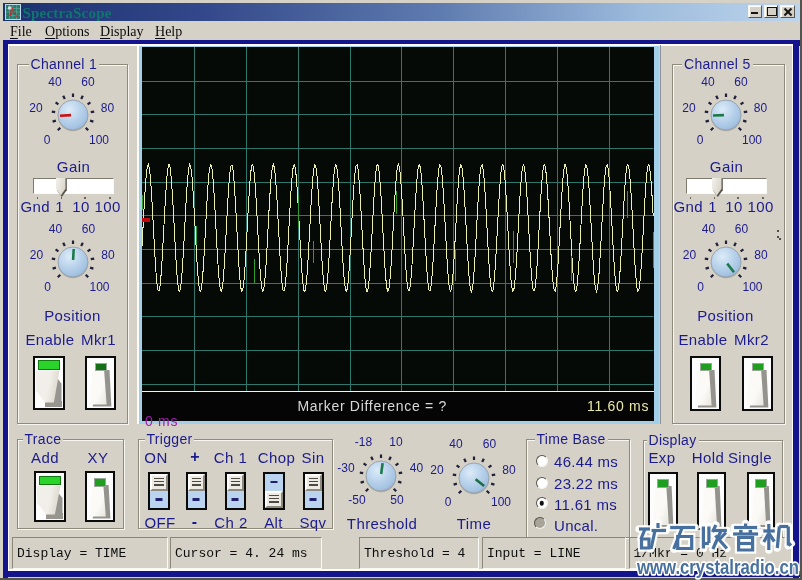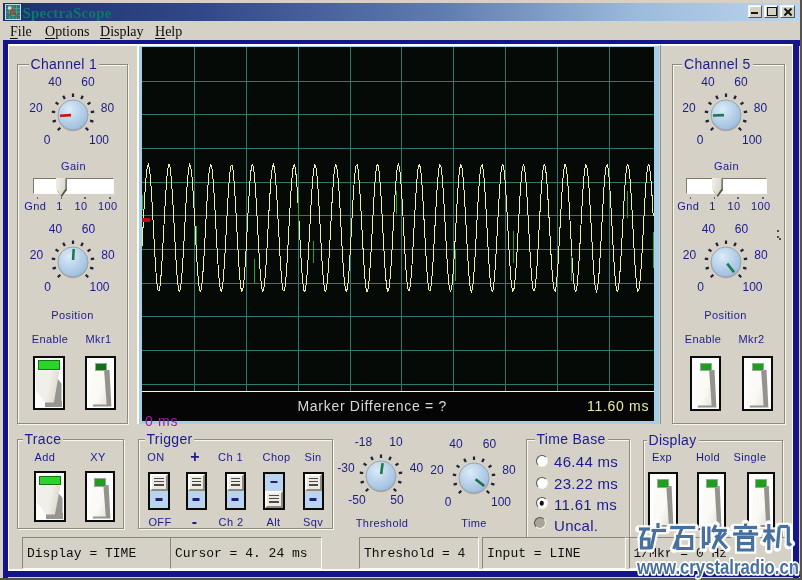--- a/index.html
+++ b/index.html
@@ -10,21 +10,21 @@
 .wbtn{position:absolute;top:4.5px;width:14.5px;height:13px;background:#d5d1c6;border:1px solid;border-color:#f4f2ec #5a574f #5a574f #f4f2ec;box-shadow:inset 1px 1px 0 #fff}
 .g-min{position:absolute;left:2.8px;bottom:2.2px;width:7px;height:2.4px;background:#141414}
 .g-max{position:absolute;left:2.5px;top:1.8px;width:9.5px;height:8.8px;border:1.6px solid #141414}
 .g-x1,.g-x2{position:absolute;left:1.8px;top:5.2px;width:10px;height:2.2px;background:#141414}
 .g-x1{transform:rotate(45deg)}.g-x2{transform:rotate(-45deg)}
 .menu{position:absolute;top:23.5px;font-family:"Liberation Serif",serif;font-size:14px;color:#0a0a0a}
 .menu u{text-underline-offset:2px}
 .gbox{position:absolute;border:1px solid #8e8a7c;box-shadow:1px 1px 0 #f8f6f0,inset 1px 1px 0 #f8f6f0}
 .gtitle{position:absolute;background:#d5d1c6;padding:0 2px;font-size:14px;color:#1b1b8e;letter-spacing:0.3px;white-space:nowrap}
 .klbl{position:absolute;transform:translate(-50%,-50%);font-size:12px;color:#1b1b8e;white-space:nowrap}
-.plbl,.clbl{position:absolute;transform:translate(-50%,-50%);font-size:11px;color:#1b1b8e;letter-spacing:0.4px;white-space:nowrap}
+.plbl,.clbl{position:absolute;transform:translate(-50%,-50%);font-size:15px;color:#1b1b8e;letter-spacing:0.4px;white-space:nowrap}
 .clblb{position:absolute;transform:translate(-50%,-50%);font-size:16px;font-weight:bold;color:#1b1b8e;white-space:nowrap}
 .rlbl{position:absolute;transform:translate(0,-50%);font-size:15px;color:#1b1b8e;letter-spacing:0.3px;white-space:nowrap}
 .slider{position:absolute;width:81px;height:15.5px;background:#fff;border:1px solid;border-color:#7e7a6e #fbfaf6 #fbfaf6 #7e7a6e}
 .thumb{position:absolute;width:9.5px;height:17.5px;background:linear-gradient(105deg,#f2f0ea,#d4d0c4);clip-path:polygon(0 0,100% 0,100% 62%,50% 100%,0 62%)}
 .thumb-b{position:absolute;width:10px;height:18px;background:#56534b;clip-path:polygon(0 0,100% 0,100% 62%,50% 100%,0 62%)}
 .sbart{font-size:14px;letter-spacing:0.7px}
 .scell{position:absolute;top:537px;height:32.4px;background:#d5d1c6;border:1px solid;border-color:#8a8678 #fbf9f4 #fbf9f4 #8a8678;font-family:"Liberation Mono",monospace;font-size:13px;color:#0d0d0d;padding:8px 0 0 4px;white-space:nowrap}
 .bsw{position:absolute;border:2px solid #0a0a0a;background:#fdfdfd}
 .bsw-on-ind{position:absolute;left:2.5px;right:2.5px;top:2.5px;height:9.5px;border:1px solid #0e7a0e}
 .on-shadowR{position:absolute;right:1px;top:14px;bottom:1px;width:9px;background:#96958f;clip-path:polygon(0 0,100% 35%,100% 100%,0 100%)}
@@ -460,21 +460,21 @@
     <div class="bsw-off-ind" style="background:#1f9e1f"></div>
   </div>
 <div class="bsw" style="left:747px;top:472px;width:28px;height:58px">
     <div class="off-shadow"></div>
     <div class="off-handle"></div>
     <div class="bsw-off-ind" style="background:#1f9e1f"></div>
   </div>
 <div class="abs" style="left:777px;top:229.5px;width:2.2px;height:2.2px;background:#222;border-radius:50%"></div>
 <div class="abs" style="left:776.5px;top:236px;width:2px;height:2px;background:#222;border-radius:50%"></div>
 <div class="abs" style="left:778.5px;top:238px;width:2px;height:2px;background:#222;border-radius:50%"></div>
-<div class="scell" style="left:22px;width:156px">Display = TIME</div>
+<div class="scell" style="left:12px;width:156px">Display = TIME</div>
 <div class="scell" style="left:170px;width:152px">Cursor = 4. 24 ms</div>
 <div class="scell" style="left:359px;width:119.5px">Threshold = 4</div>
 <div class="scell" style="left:482px;width:143.9px">Input = LINE</div>
 <div class="scell" style="left:628.5px;width:163px">1/Mkr = 0 Hz</div>
 <svg class="abs" style="left:630px;top:514px;z-index:50" width="172" height="66">
     <path d="M2 7 L13 7" transform="translate(7.0,8)" fill="none" stroke="#ffffff" stroke-width="7.5" stroke-linecap="round" opacity="0.93"></path>
     <path d="M8 7 L4 17" transform="translate(7.0,8)" fill="none" stroke="#ffffff" stroke-width="7.5" stroke-linecap="round" opacity="0.93"></path>
     <path d="M4.5 17 L12 17 L12 26 L4.5 26 Z" transform="translate(7.0,8)" fill="none" stroke="#ffffff" stroke-width="7.5" stroke-linecap="round" opacity="0.93"></path>
     <path d="M21 1 L21 6" transform="translate(7.0,8)" fill="none" stroke="#ffffff" stroke-width="7.5" stroke-linecap="round" opacity="0.93"></path>
     <path d="M14.5 8.5 L29 8.5" transform="translate(7.0,8)" fill="none" stroke="#ffffff" stroke-width="7.5" stroke-linecap="round" opacity="0.93"></path>

